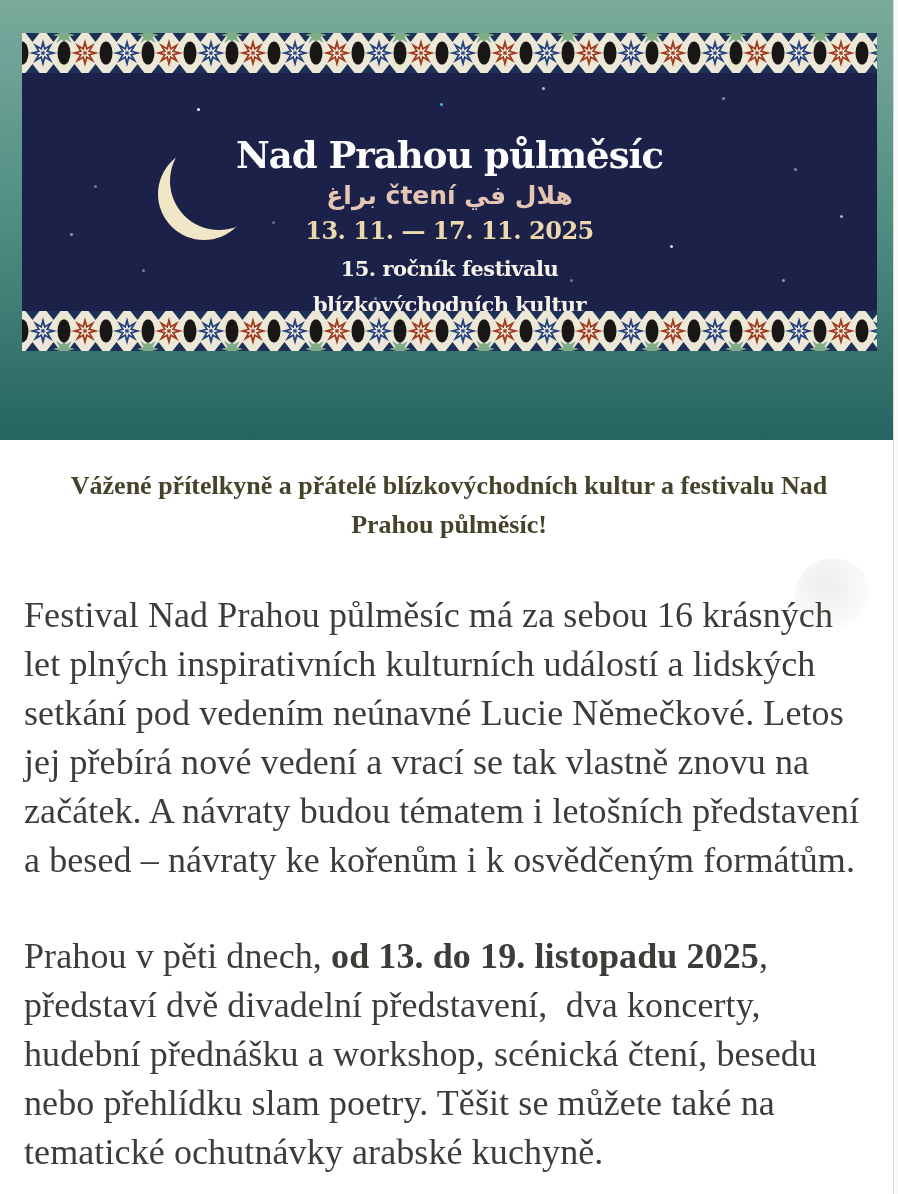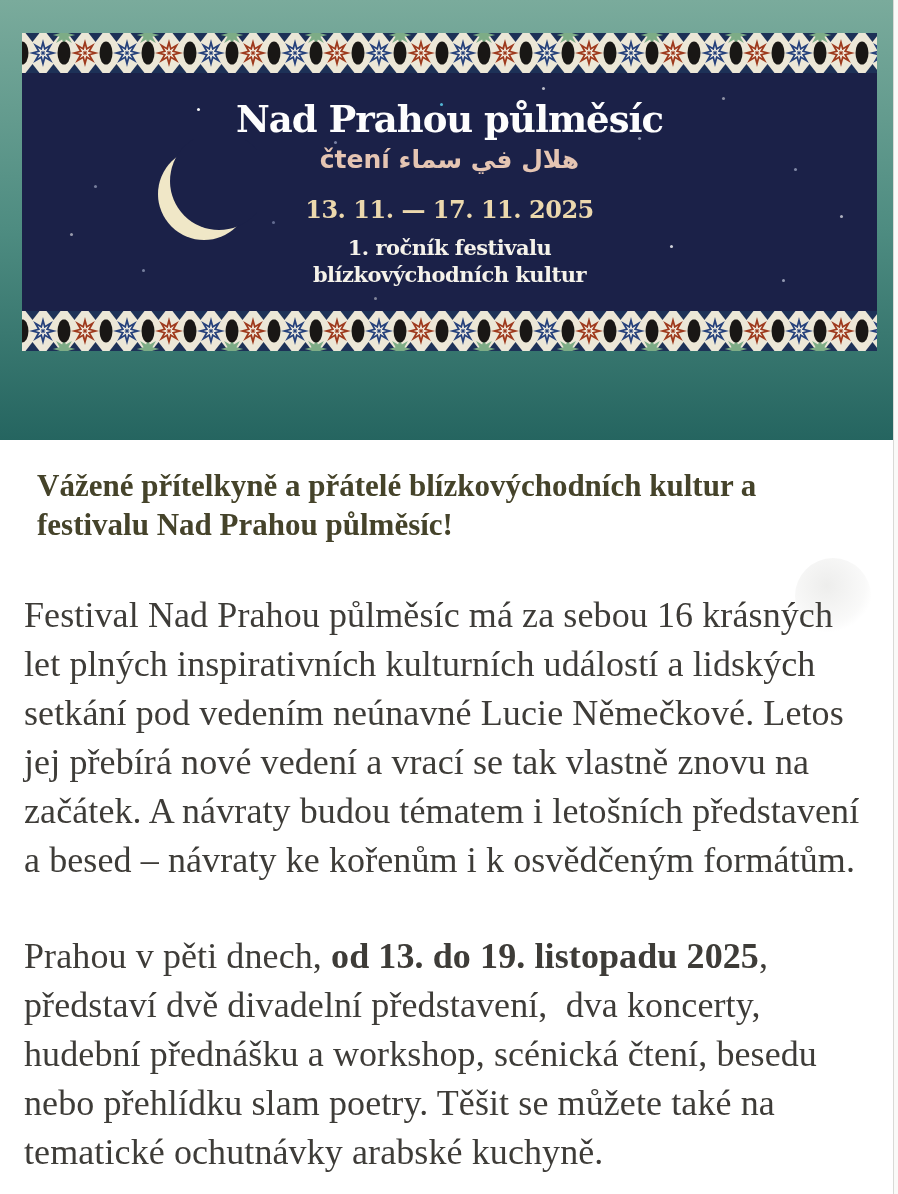--- a/index.html
+++ b/index.html
@@ -36,40 +36,40 @@
       352px 224px 0 0 rgba(255,255,255,.45),
       120px 196px 0 0 rgba(210,220,244,.5),
       48px 160px 0 0 rgba(255,255,255,.55),
       206px 86px 0 0 rgba(255,255,255,.85);
   }
   .moon { position:absolute; left:130px; top:66px; }
 
   .sky-text { position:relative; text-align:center; padding-top:26px; }
   .sky-title {
     font-family:"DejaVu Serif", serif; font-weight:bold; font-size:37px; line-height:40px;
-    letter-spacing:-1px; color:var(--title,#fdfdfd);
+    letter-spacing:-1px; color:var(--title,#fdfdfd);margin-top:36px;
   }
   .sky-arabic {
     font-family:"DejaVu Sans", sans-serif; font-weight:bold; font-size:25px; line-height:38px;
     margin-top:2px; color:var(--arabic,#e5c5b3);
   }
   .sky-dates {
     font-family:"DejaVu Serif", serif; font-weight:bold; font-size:24px; line-height:30px;
-    margin-top:16px; color:var(--dates,#ecd8ad); letter-spacing:-0.5px;
+    margin-top:1px; color:var(--dates,#ecd8ad); letter-spacing:-0.5px;
   }
   .sky-ed {
     font-family:"DejaVu Serif", serif; font-weight:bold; font-size:21px; line-height:27px;
-    color:var(--edition,#f5f2ea); letter-spacing:-0.5px;
+    color:var(--edition,#f5f2ea); letter-spacing:-0.5px;margin-top:9px;
   }
   .sky-ed.first { margin-top:9px; }
 
   
   .content { position:relative; padding:26px 24px 0 24px; background:#ffffff; }
   .heading {
-    font-weight:bold; font-size:31px; line-height:39px; 
+    font-weight:bold; font-size:26px; line-height:39px; text-align:center;
     color:var(--heading,#45432a); max-width:824px; margin:0 auto;
   }
   .content p {
     font-size:36px; line-height:49px; color:var(--body,#3e3c38); margin:47px 0 0 0;
     letter-spacing:0.1px;
   }
   .content p strong { font-weight:bold; color:var(--body,#3e3c38); }
   .watermark {
     position:absolute; left:795px; top:118px; width:76px; height:76px; border-radius:50%;
     background:radial-gradient(circle at 42% 36%, rgba(110,110,100,.12), rgba(110,110,100,.04) 58%, rgba(110,110,100,0) 72%);
@@ -124,23 +124,23 @@
       </svg>
 
       <div class="sky">
         <i class="stars"></i>
         <svg class="moon" width="105" height="105" viewBox="0 0 105 105" aria-hidden="true">
           <circle cx="52" cy="55" r="46" fill="#f0e7c7"></circle>
           <circle cx="67" cy="42" r="49" fill="#1b2148"></circle>
         </svg>
         <div class="sky-text">
           <div class="sky-title">Nad Prahou půlměsíc</div>
-          <div class="sky-arabic" dir="rtl">هلال في سماء čtení</div>
+          <div class="sky-arabic" dir="rtl">هلال في čtení براغ</div>
           <div class="sky-dates">13. 11. — 17. 11. 2025</div>
-          <div class="sky-ed first">1. ročník festivalu</div>
+          <div class="sky-ed first">15. ročník festivalu</div>
           <div class="sky-ed">blízkovýchodních kultur</div>
         </div>
       </div>
 
       <svg class="mosaic flip" width="855" height="40" viewBox="0 0 855 40" aria-hidden="true">
         <rect width="855" height="40" fill="url(#mzT)"></rect>
       </svg>
 
     </div>
   </div>

